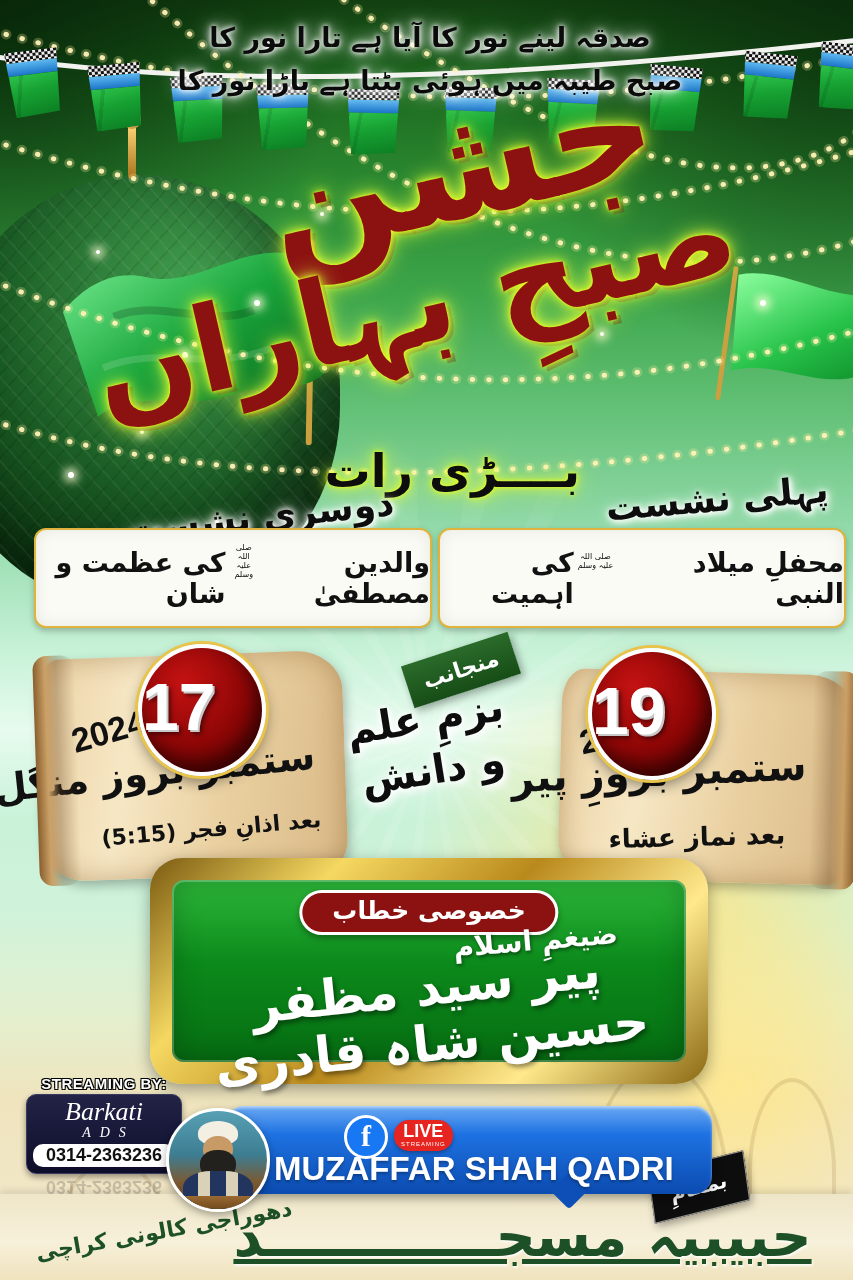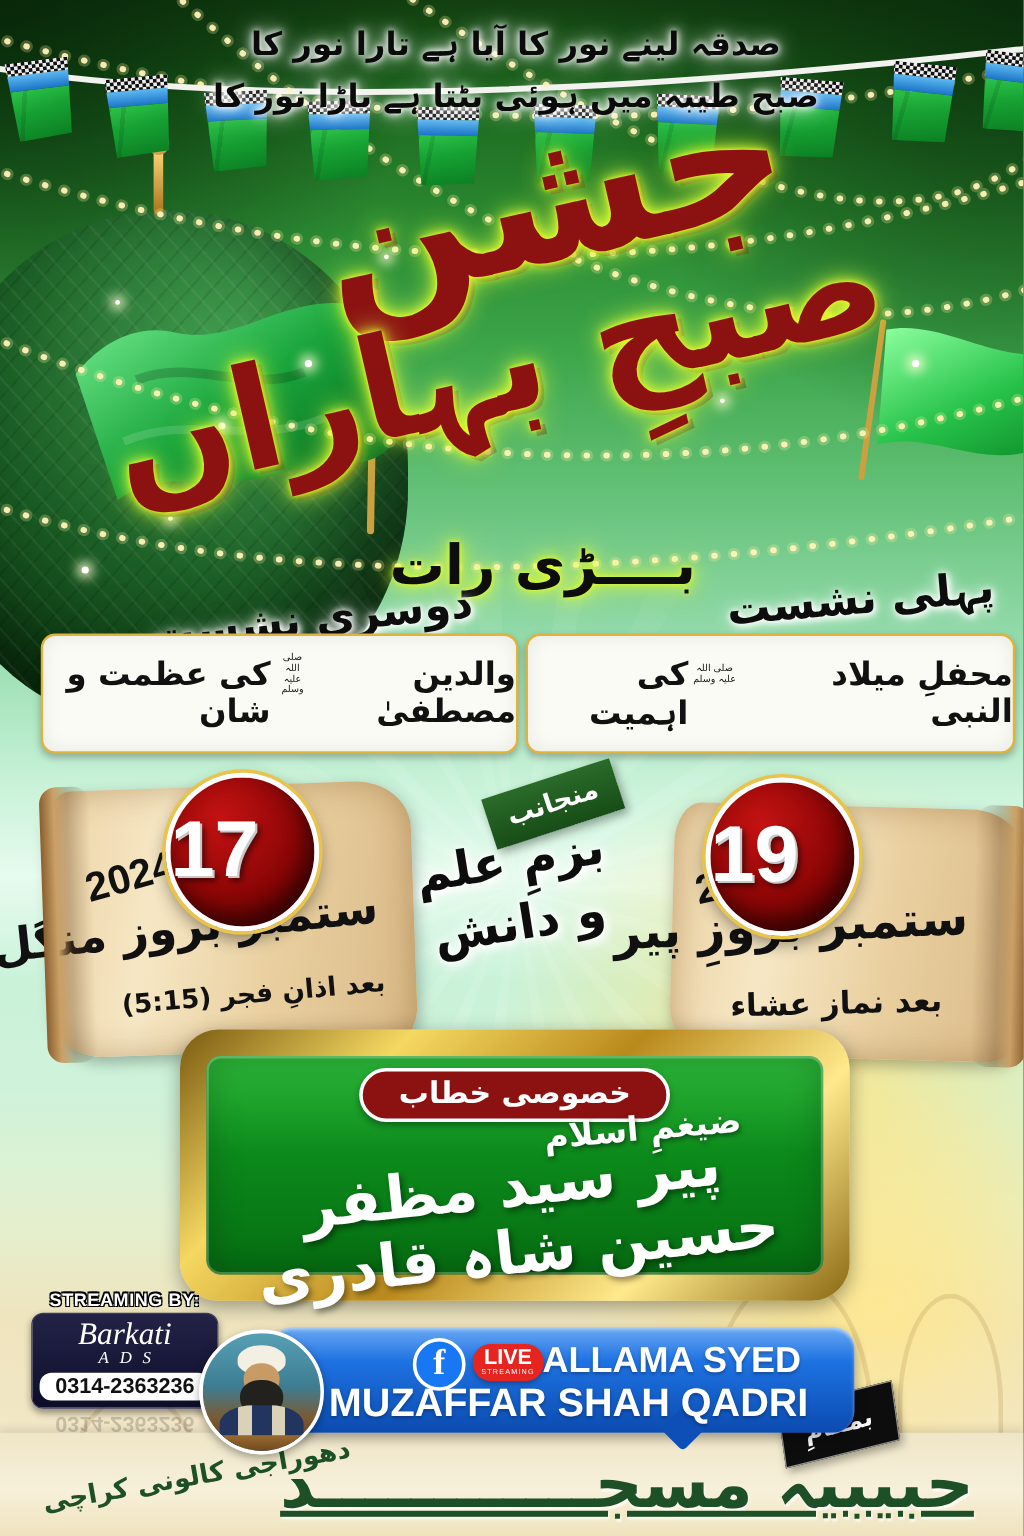--- a/index.html
+++ b/index.html
@@ -375,21 +375,20 @@
     <div class="d-refl">0314-2363236</div>
   </div>
 
   <div class="livebar">
     <div class="tail"></div>
     <div class="fb">f</div>
     <div class="lbadge">
       <span class="lv">LIVE</span>
       <span class="st">STREAMING</span>
     </div>
-    <div class="l1">ALLAMA SYED</div>
     <div class="l2">MUZAFFAR SHAH QADRI</div>
   </div>
   <div class="photo">
     <div class="ph-turban"></div>
     <div class="ph-face"></div>
     <div class="ph-beard"></div>
     <div class="ph-body"></div>
     <div class="ph-desk"></div>
   </div>
 

